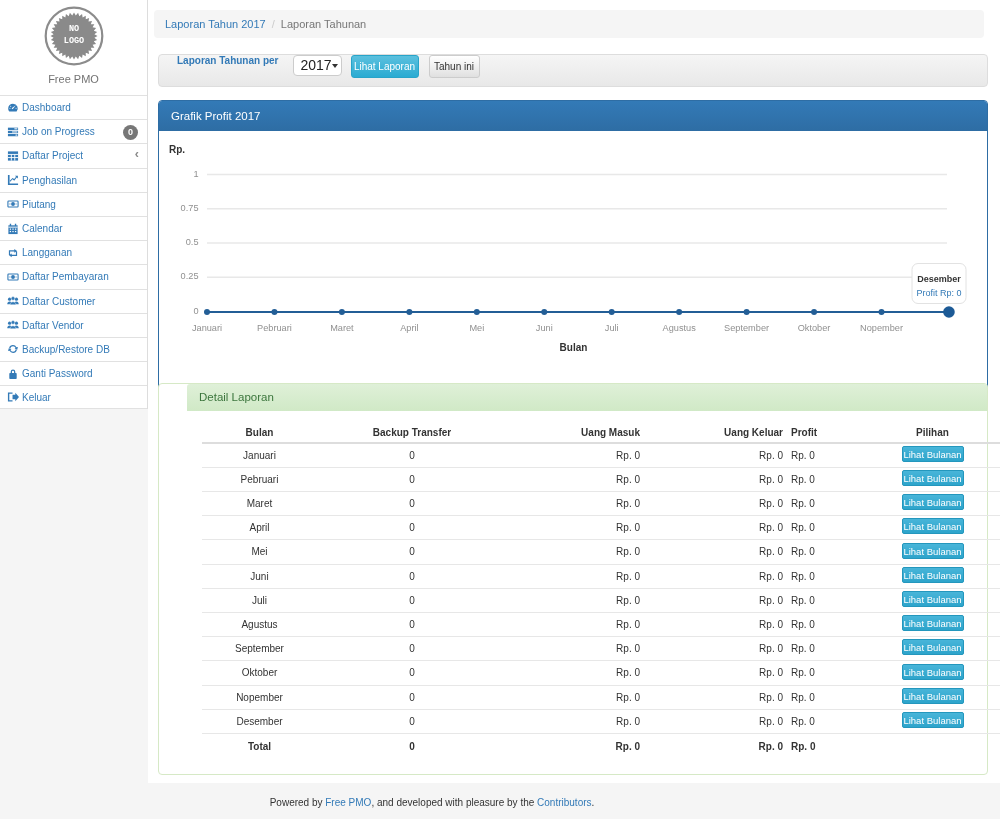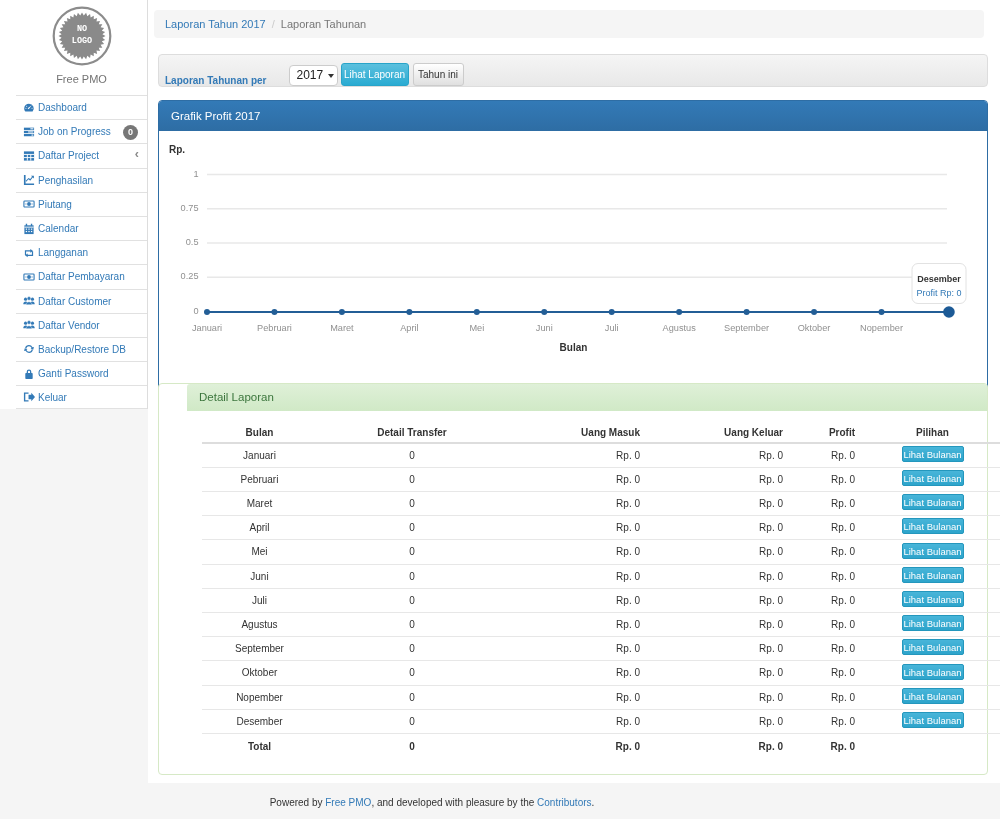--- a/index.html
+++ b/index.html
@@ -1,56 +1,56 @@
 <!DOCTYPE html>
 <html><head>
 <meta charset="utf-8">
 <style>
 * { margin:0; padding:0; box-sizing:border-box; }
 html,body { width:1000px; height:819px; }
 body { background:#f5f5f5; font-family:"Liberation Sans", sans-serif; font-size:10px; color:#333; position:relative; overflow:hidden; }
 a { text-decoration:none; }
-#sidebar { position:absolute; left:0; top:0; width:148px; height:409px; background:#fff; border-right:1px solid #ddd;padding-left:16px; }
+#sidebar { position:absolute; left:0; top:0; width:148px; height:409px; background:#fff; border-right:1px solid #ddd; }
 #logo { text-align:center; height:95px; }
 #logo svg { margin-top:6px; }
 #logo .brand { color:#737373; font-size:11px; margin-top:5px; }
 ul.menu { list-style:none; }
 ul.menu li { height:24.2px; border-top:1px solid #e1e1e1; padding-left:7px; display:flex; align-items:center; position:relative; color:#337ab7; }
 ul.menu li:last-child { border-bottom:1px solid #e1e1e1; }
 ul.menu li svg { flex:0 0 auto; margin-right:3px; }
 ul.menu li .txt { font-size:10px; white-space:nowrap; }
 .badge0 { position:absolute; right:9px; top:4.5px; width:15px; height:15px; background:#777; border-radius:8px; color:#fff; font-size:9px; font-weight:bold; text-align:center; line-height:15px; }
 .chev { position:absolute; right:8px; color:#888; font-size:12.5px; font-weight:bold; top:3px; }
 #main { position:absolute; left:148px; top:0; width:852px; height:783px; background:#fff; }
 #crumb { position:absolute; left:6px; top:10px; width:830px; height:28px; background:#f5f5f5; border-radius:4px; line-height:28px; padding-left:11px; font-size:11px; color:#777; }
 #crumb a { color:#337ab7; }
 #crumb .sep { color:#ccc; padding:0 6px; }
-#formpanel { position:absolute; left:10px; top:54px; width:830px; height:33px; border:1px solid #ddd; border-radius:4px; background:linear-gradient(to bottom,#f5f5f5 0,#e8e8e8 100%); display:flex; align-items:flex-end; padding-left:6px; }
+#formpanel { position:absolute; left:10px; top:54px; width:830px; height:33px; border:1px solid #ddd; border-radius:4px; background:linear-gradient(to bottom,#f5f5f5 0,#e8e8e8 100%); display:flex; align-items:flex-start; padding-left:18px;gap:6px; }
 #formpanel .lbl { color:#337ab7; font-weight:bold; font-size:10px; }
-.sel { width:49px; height:21px; background:#fff; border:1px solid #ccc; border-radius:4px; margin-left:22px; position:relative; font-size:12px; line-height:19px; padding-left:7px; color:#222; }
+.sel { width:49px; height:21px; background:#fff; border:1px solid #ccc; border-radius:4px; margin-left:8px; position:relative; font-size:14px; line-height:19px; padding-left:7px; color:#222; }
 .sel:after { content:""; position:absolute; right:3px; top:8px; border-left:3.5px solid transparent; border-right:3.5px solid transparent; border-top:4.5px solid #333; }
 .btn { display:inline-block; border-radius:3px; font-size:10px; text-align:center; white-space:nowrap; overflow:hidden; }
 .btn-info { background:linear-gradient(to bottom,#5bc0de 0,#2aabd2 100%); border:1px solid #28a4c9; color:#fff; }
 .btn-default { background:linear-gradient(to bottom,#fff 0,#e0e0e0 100%); border:1px solid #ccc; color:#333; }
 #btn-lihat { width:68px; height:23px; line-height:21px; margin-left:3px; }
 #btn-tahun { width:51px; height:23px; line-height:21px; margin-left:4px; }
 #chartpanel { position:absolute; left:10px; top:100px; width:830px; height:307px; border:1px solid #2e6da4; border-radius:4px; background:#fff; }
 #chartpanel .hd { height:30px; background:linear-gradient(to bottom,#337ab7 0,#2e6da4 100%); border-radius:3px 3px 0 0; color:#fff; font-size:11.5px; line-height:30px; padding-left:12px; }
 #detailpanel { position:absolute; left:10px; top:383px; width:830px; height:392px; border:1px solid #d6e9c6; border-radius:4px; background:#fff;padding-left:28px; }
 #detailpanel .hd { height:27px; background:linear-gradient(to bottom,#dff0d8 0,#d0e9c6 100%); border-radius:3px 3px 0 0; color:#3c763d; font-size:11.5px; line-height:27px; padding-left:12px; }
 table.rpt { border-collapse:collapse; margin:11px 15px 0 15px; width:800px; table-layout:fixed; font-size:10px; }
 table.rpt th { font-weight:bold; color:#333; height:21px; border-bottom:2px solid #ddd; padding:0; }
 table.rpt td { height:24px; border-bottom:1px solid #e7e7e7; padding:0; }
 table.rpt tbody tr:nth-child(5) td, table.rpt tbody tr:nth-child(10) td { height:25px; }
 table.rpt tr.total td { border-bottom:none; font-weight:bold; height:26px; }
 .c1 { width:115px; text-align:center; }
 .c2 { width:190px; text-align:center; }
 .c3 { width:141px; text-align:right; padding-right:8px !important; }
 .c4 { width:143px; text-align:right; padding-right:8px !important; }
-.c5 { width:72px; text-align:right; padding-right:8px !important; }
+.c5 { width:72px; text-align:left; padding-right:8px !important; }
 .c6 { width:139px; text-align:center; }
 .btn-bulanan { width:62px; height:16px; line-height:15px; font-size:9.5px; border-radius:2px; margin:0 auto; background:linear-gradient(to bottom,#48b5d9 0,#2da4cb 100%); border:1px solid #2497bd; }
 #footer { position:absolute; left:0; top:783px; width:864px; height:36px; text-align:center; padding-top:14px; font-size:10px; color:#333; }
 #footer a { color:#337ab7; }
 </style>
 </head>
 <body>
 <div id="sidebar">
   <div id="logo">
     <svg width="60" height="60" viewBox="0 0 60 60">
@@ -240,21 +240,21 @@
         <text x="780" y="150.5" font-size="9" font-weight="bold" fill="#333" text-anchor="middle">Desember</text>
         <text x="780" y="164.5" font-size="9" fill="#337ab7" text-anchor="middle">Profit Rp: 0</text>
       </svg>
   </div>
   <div id="detailpanel">
     <div class="hd">Detail Laporan</div>
     <table class="rpt" id="rpt">
       <thead>
         <tr>
             <th class="c1">Bulan</th>
-            <th class="c2">Detail Transfer</th>
+            <th class="c2">Backup Transfer</th>
             <th class="c3">Uang Masuk</th>
             <th class="c4">Uang Keluar</th>
             <th class="c5">Profit</th>
             <th class="c6">Pilihan</th>
           </tr>
       </thead>
       <tbody id="tbody">
           <tr>
             <td class="c1">Januari</td>
             <td class="c2">0</td>

